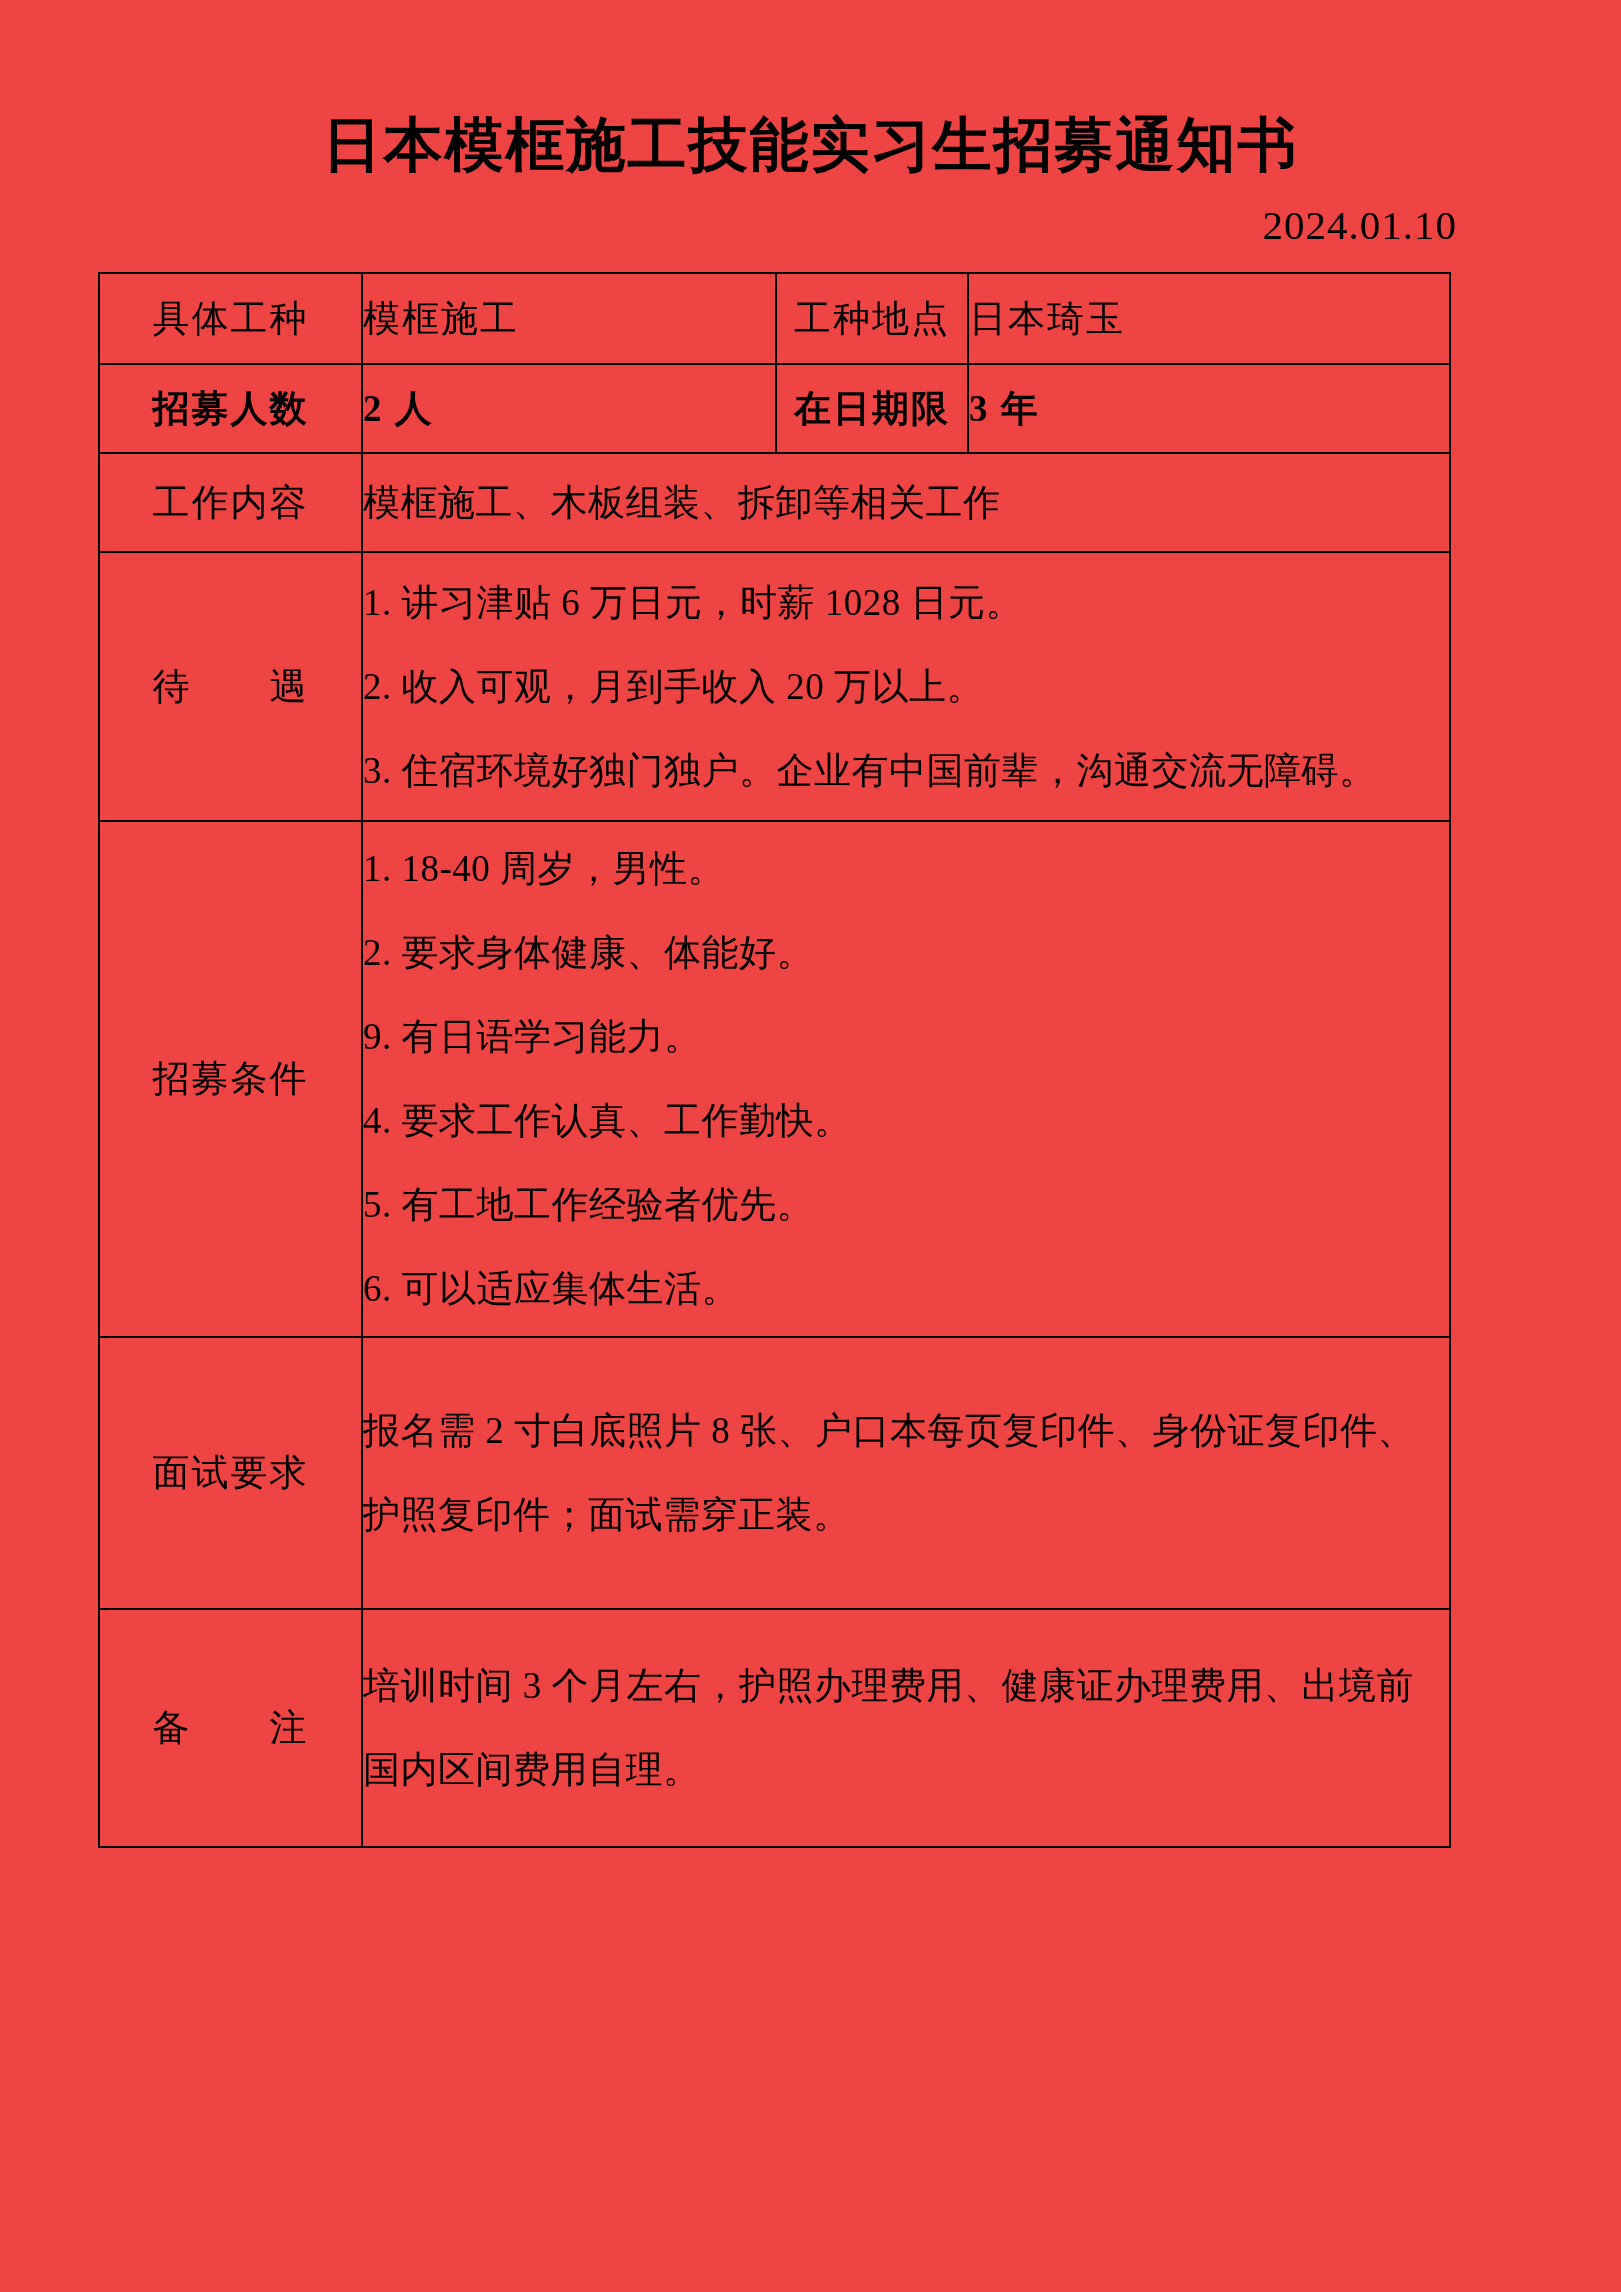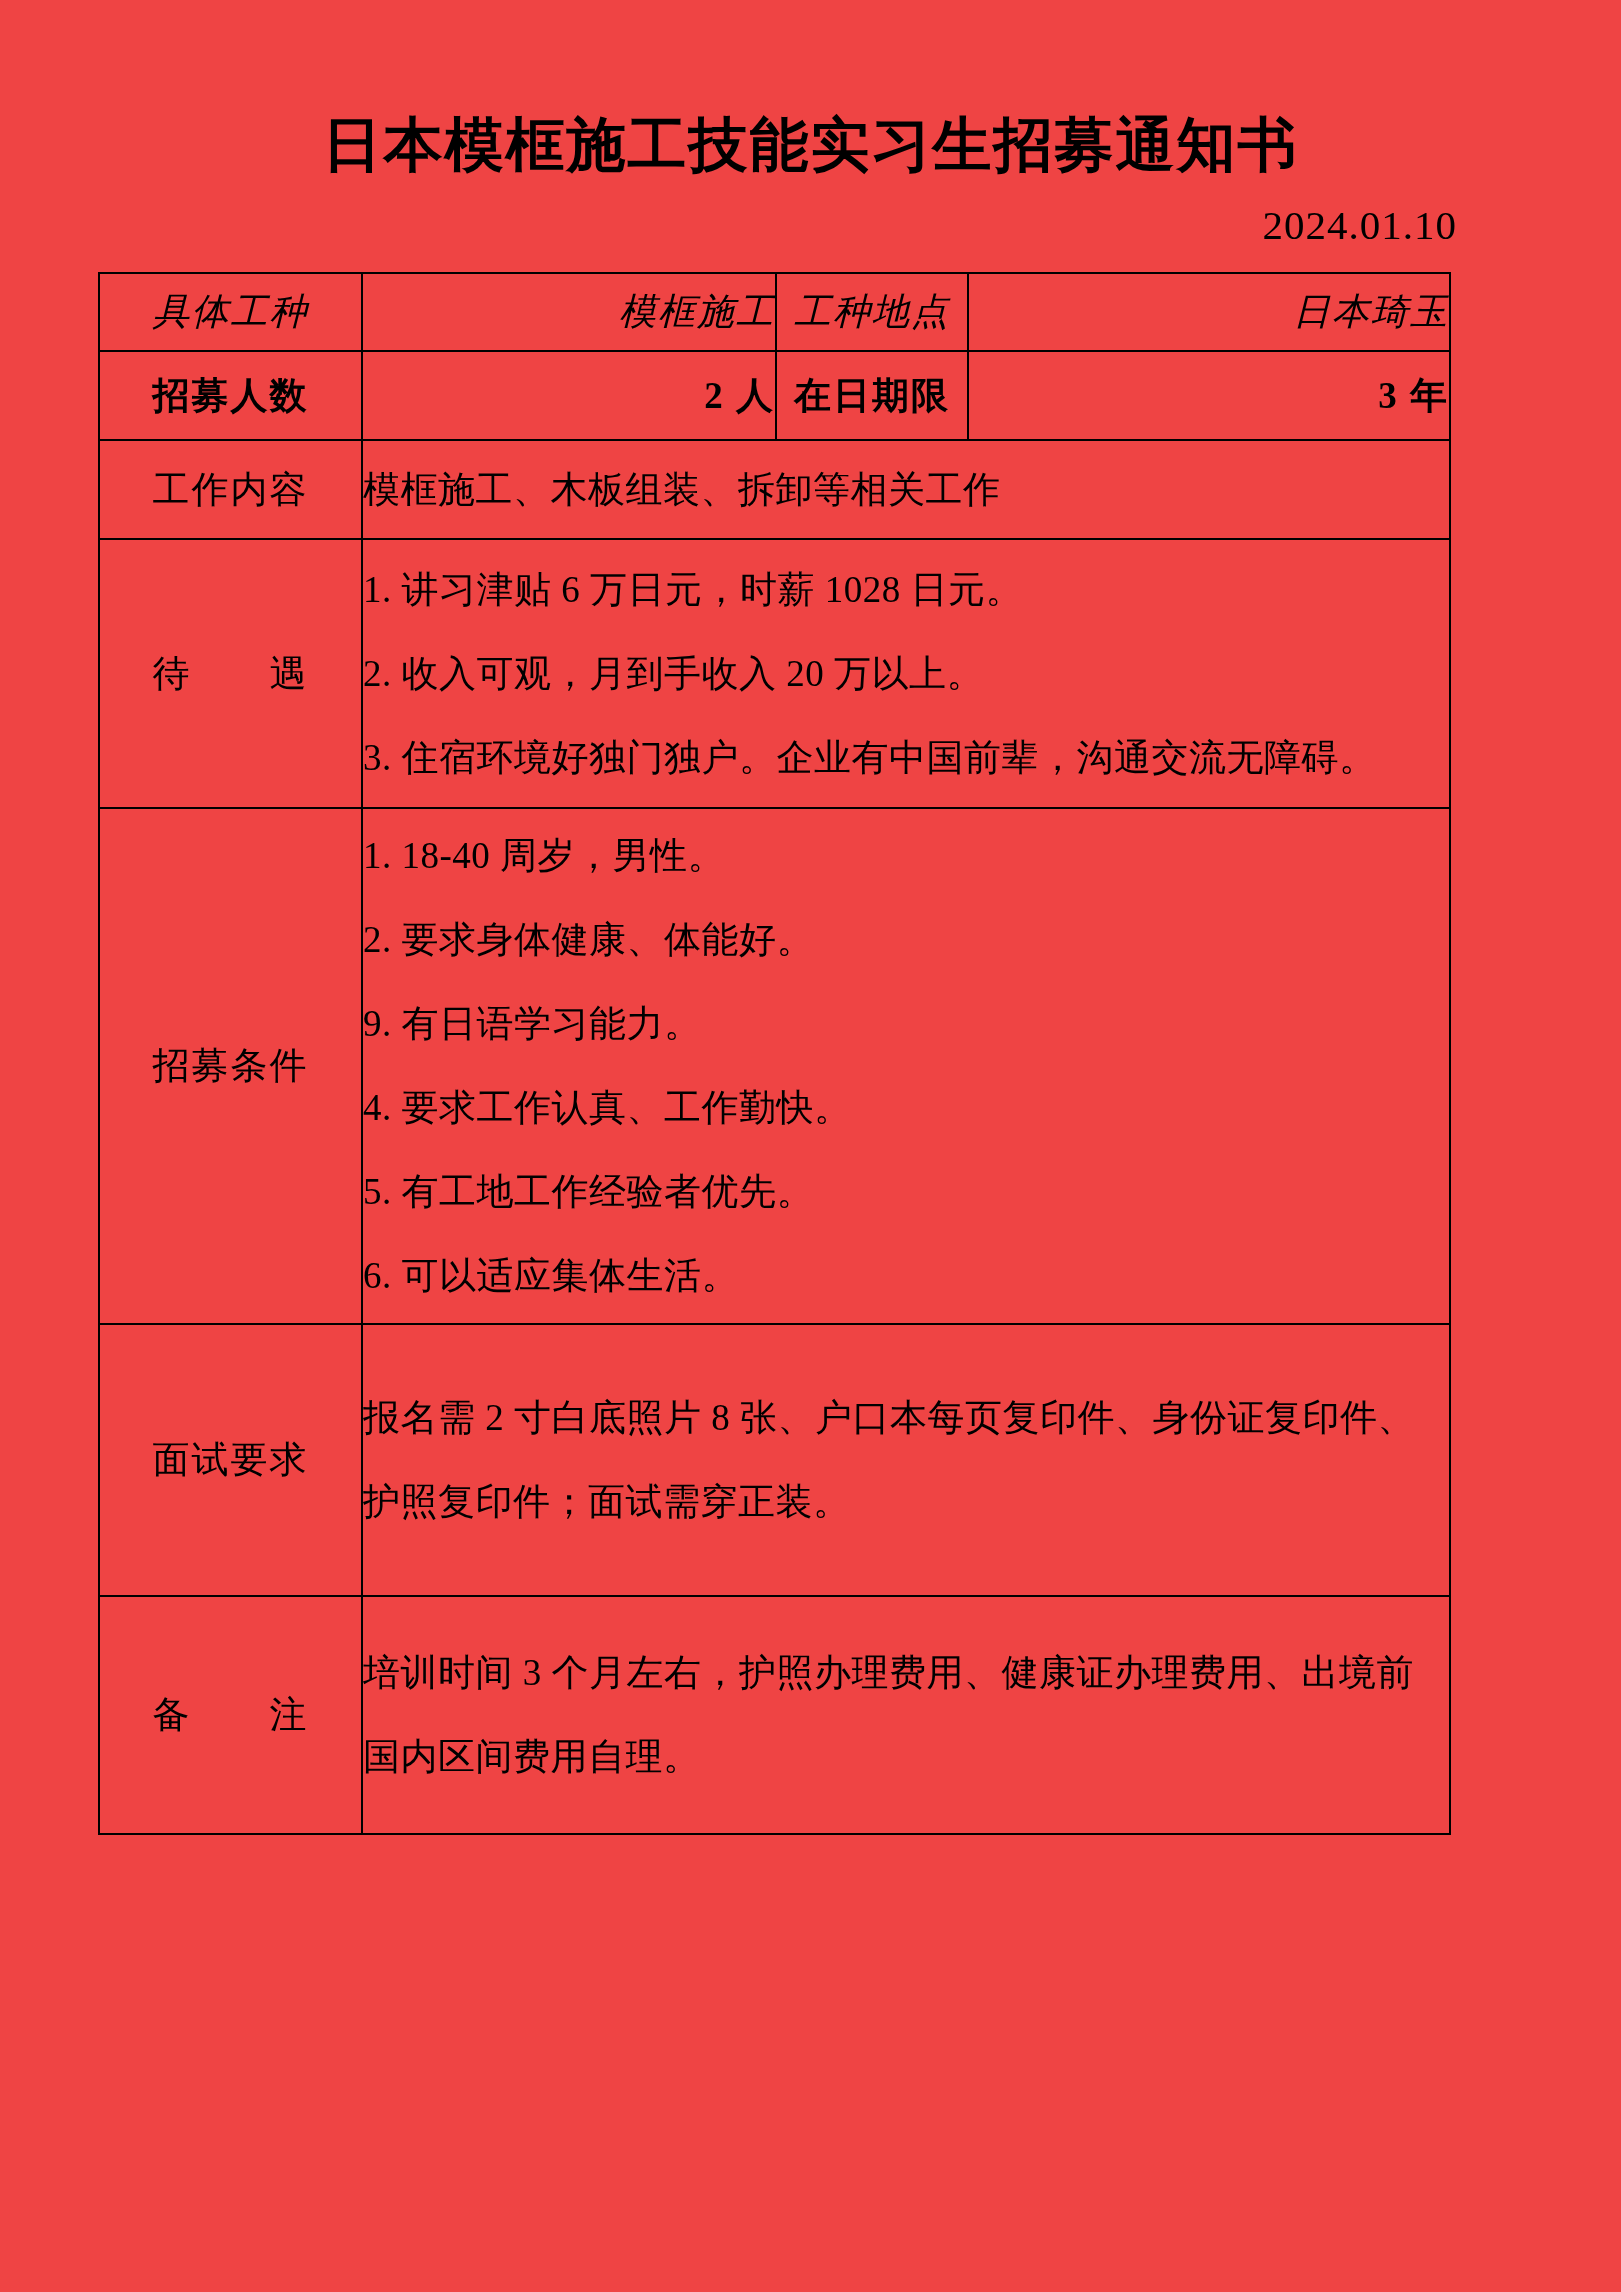--- a/index.html
+++ b/index.html
@@ -51,36 +51,36 @@
     font-size: 37px;
     vertical-align: middle;
     overflow: hidden;
   }
   td.lbl {
     text-align: center;
     letter-spacing: 2px;
     white-space: nowrap;
   }
   td.val {
-    text-align: right;
+    text-align: left;
     letter-spacing: 2px;
     white-space: nowrap;
   }
   td.content {
     text-align: left;
     padding-left: 8.8px;
     letter-spacing: 0.5px;
     white-space: nowrap;
   }
   td.content .line {
     height: 84px;
     line-height: 84px;
     white-space: nowrap;
   }
-  tr.r1 { height: 78px; font-style: italic; }
+  tr.r1 { height: 91px; }
   tr.r2 { height: 89px; font-weight: bold; }
   tr.r3 { height: 90px; }
   tr.r4 { height: 99px; }
   tr.r5 { height: 269px; }
   tr.r6 { height: 516px; }
   tr.r7 { height: 272px; }
   tr.r8 { height: 238px; }
 </style>
 </head>
 <body>

